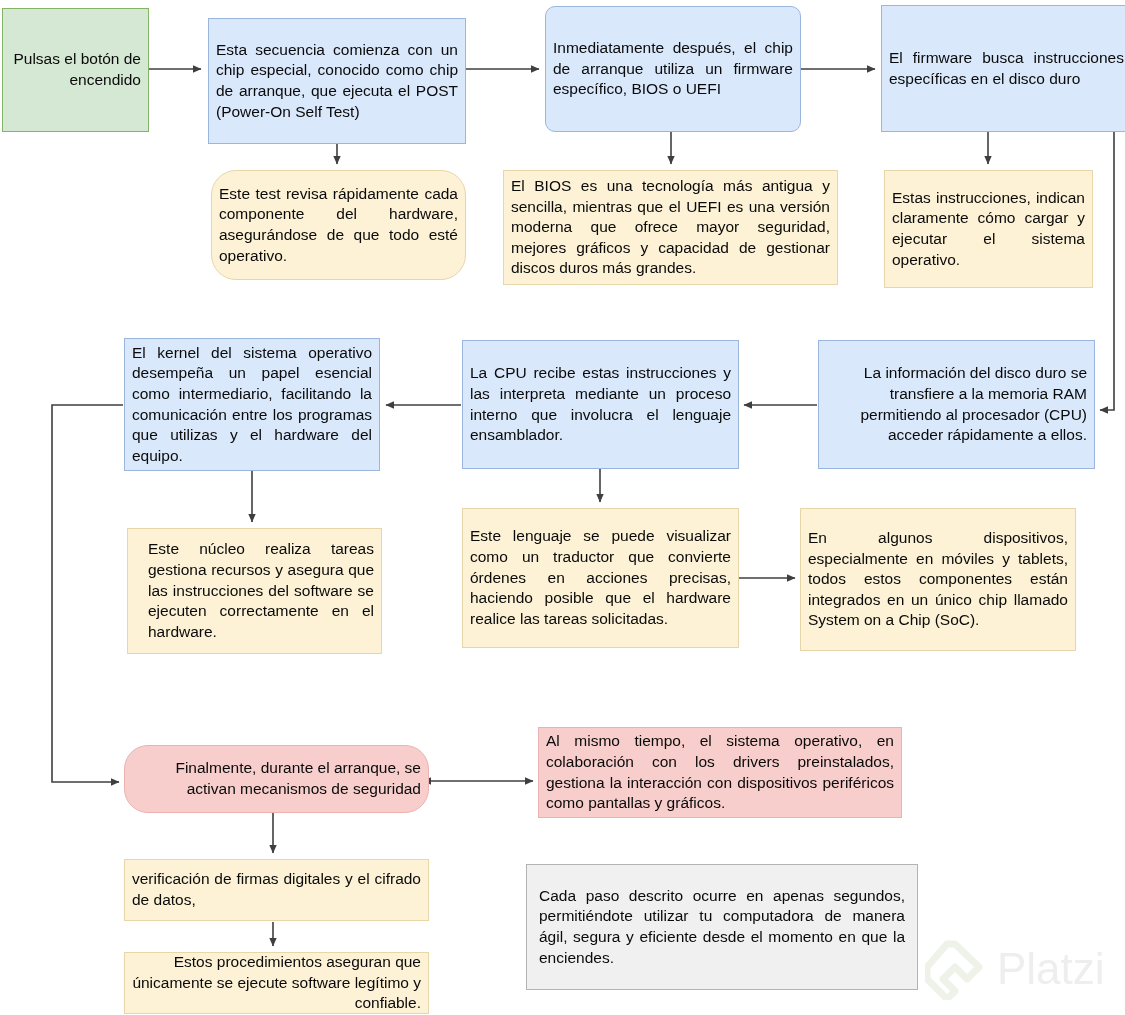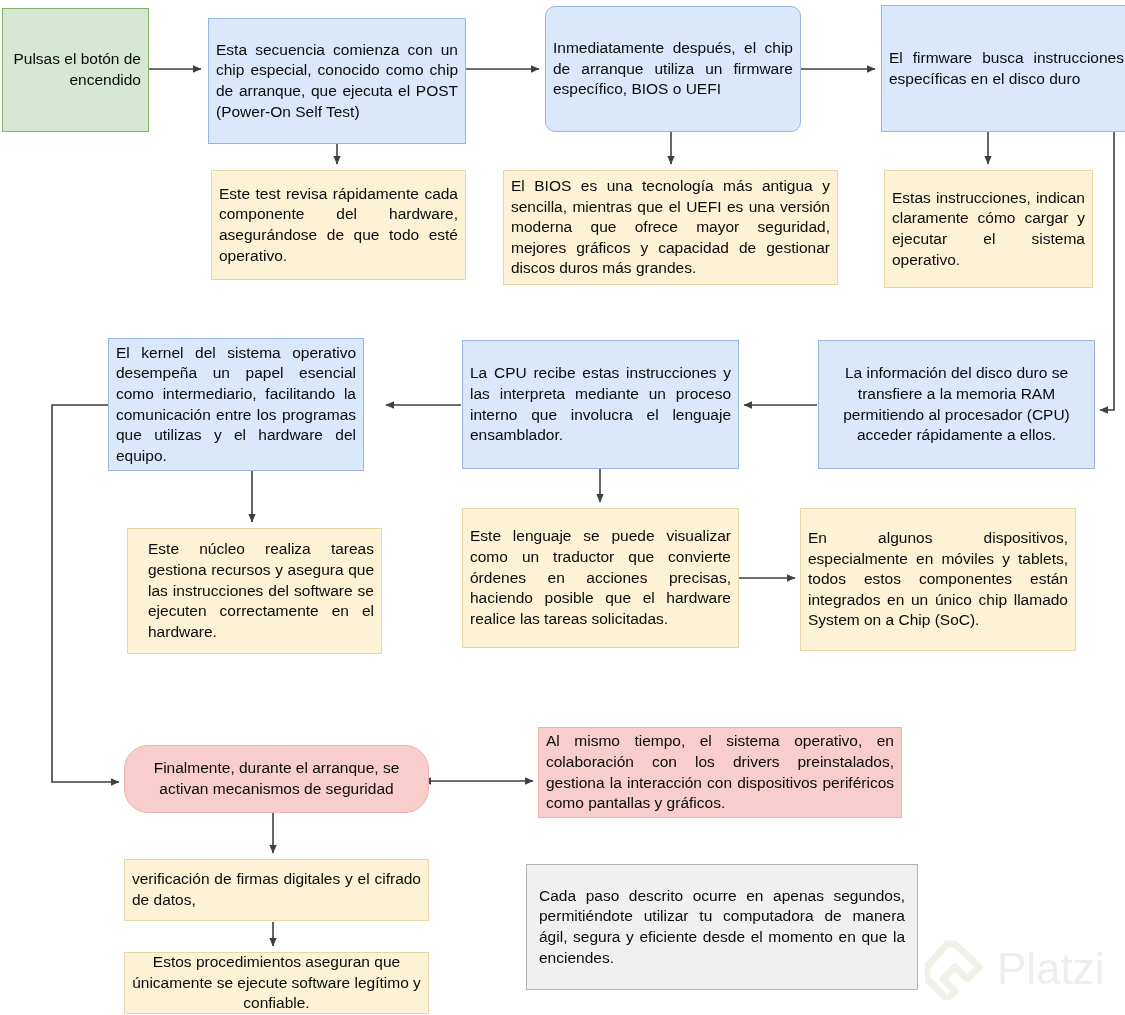--- a/index.html
+++ b/index.html
@@ -25,21 +25,21 @@
     font-size: 15.5px;
     line-height: 1.33;
     color: #0a0a0a;
     text-align: justify;
     text-justify: inter-word;
     -webkit-hyphens: none;
     hyphens: none;
   }
   .node > span { display: block; width: 100%; }
   .node.center { text-align: right; }
-  .node.left { text-align: center; }
+  .node.left { text-align: right; }
 
   .green { background: #d5e8d4; border-color: #82b366; }
   .blue  { background: #dae8fc; border-color: #9ab6dc; }
   .yellow{ background: #fdf2d5; border-color: #e6d6a8; }
   .pink  { background: #f8cecc; border-color: #eab3b1; }
   .gray  { background: #f0f0f0; border-color: #b3b3b3; }
 
   svg.edges {
     position: absolute;
     left: 0; top: 0;
@@ -109,21 +109,21 @@
   </svg>
 
   <div class="node green center" style="left:2px; top:8px; width:147px; height:124px;">
     <span>Pulsas el botón de encendido</span>
   </div>
 
   <div class="node blue" style="left:208px; top:18px; width:258px; height:126px;">
     <span>Esta secuencia comienza con un chip especial, conocido como chip de arranque, que ejecuta el POST (Power-On Self Test)</span>
   </div>
 
-  <div class="node yellow" style="left:211px; top:170px; width:255px; height:110px;">
+  <div class="node yellow" style="left:211px; top:170px; width:255px; height:110px;border-radius:25px;">
     <span>Este test revisa rápidamente cada componente del hardware, asegurándose de que todo esté operativo.</span>
   </div>
 
   <div class="node blue" style="left:545px; top:6px; width:256px; height:126px;border-radius:10px;">
     <span>Inmediatamente después, el chip de arranque utiliza un firmware específico, BIOS o UEFI</span>
   </div>
 
   <div class="node yellow" style="left:503px; top:170px; width:335px; height:115px;">
     <span> El BIOS es una tecnología más antigua y sencilla, mientras que el UEFI es una versión moderna que ofrece mayor seguridad, mejores gráficos y capacidad de gestionar discos duros más grandes.</span>
   </div>
@@ -145,21 +145,21 @@
   </div>
 
   <div class="node yellow" style="left:462px; top:508px; width:277px; height:140px;">
     <span>Este lenguaje se puede visualizar como un traductor que convierte órdenes en acciones precisas, haciendo posible que el hardware realice las tareas solicitadas.</span>
   </div>
 
   <div class="node yellow" style="left:800px; top:508px; width:276px; height:143px;">
     <span>En algunos dispositivos, especialmente en móviles y tablets, todos estos componentes están integrados en un único chip llamado System on a Chip (SoC).</span>
   </div>
 
-  <div class="node blue" style="left:108px; top:338px; width:256px; height:133px;">
+  <div class="node blue" style="left:124px; top:338px; width:256px; height:133px;">
     <span>El kernel del sistema operativo desempeña un papel esencial como intermediario, facilitando la comunicación entre los programas que utilizas y el hardware del equipo.</span>
   </div>
 
   <div class="node yellow" style="left:127px; top:528px; width:255px; height:126px;padding-left:20px;">
     <span>Este núcleo realiza tareas gestiona recursos y asegura que las instrucciones del software se ejecuten correctamente en el hardware.</span>
   </div>
 
   <div class="node pink left" style="left:124px; top:745px; width:305px; height:68px;border-radius:24px;">
     <span>Finalmente, durante el arranque, se activan mecanismos de seguridad</span>
   </div>

